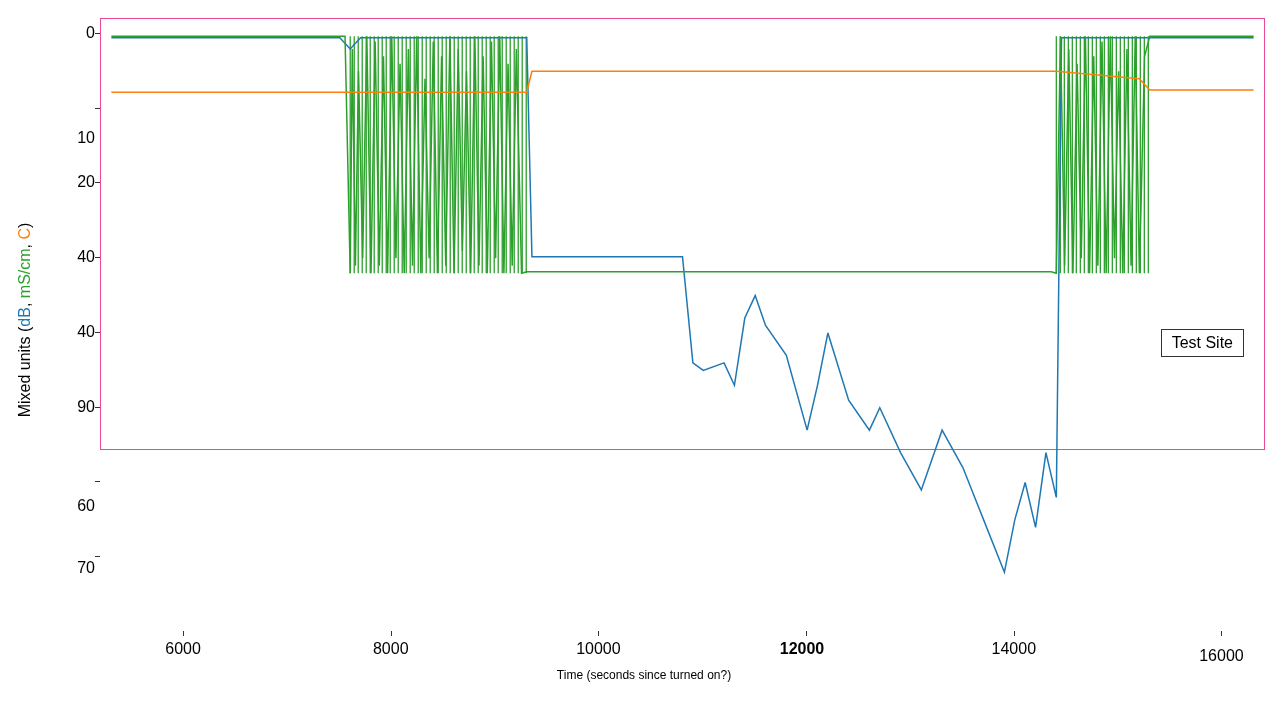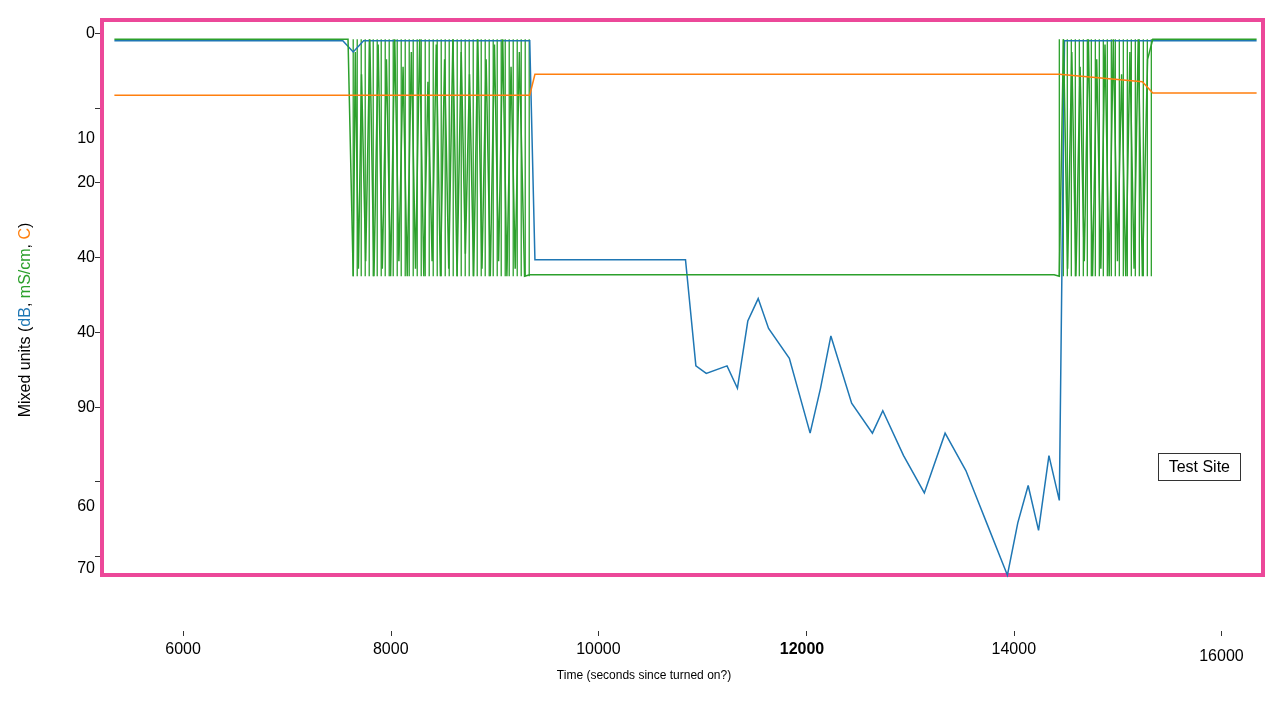--- a/index.html
+++ b/index.html
@@ -9,22 +9,22 @@
     height: 720px;
     font-family: Arial, sans-serif;
     background: white;
     position: relative;
   }
   .plot-area {
     position: absolute;
     left: 100px;
     top: 18px;
     width: 1165px;
-    height: 559px;
-    border: 4px solid #ec4899;
+    height: 432px;
+    border: 1px solid #ec4899;
     box-sizing: border-box;
   }
   .y-tick {
     position: absolute;
     left: 65px;
     width: 30px;
     text-align: right;
     font-size: 16px;
     transform: translateY(-50%);
   }

